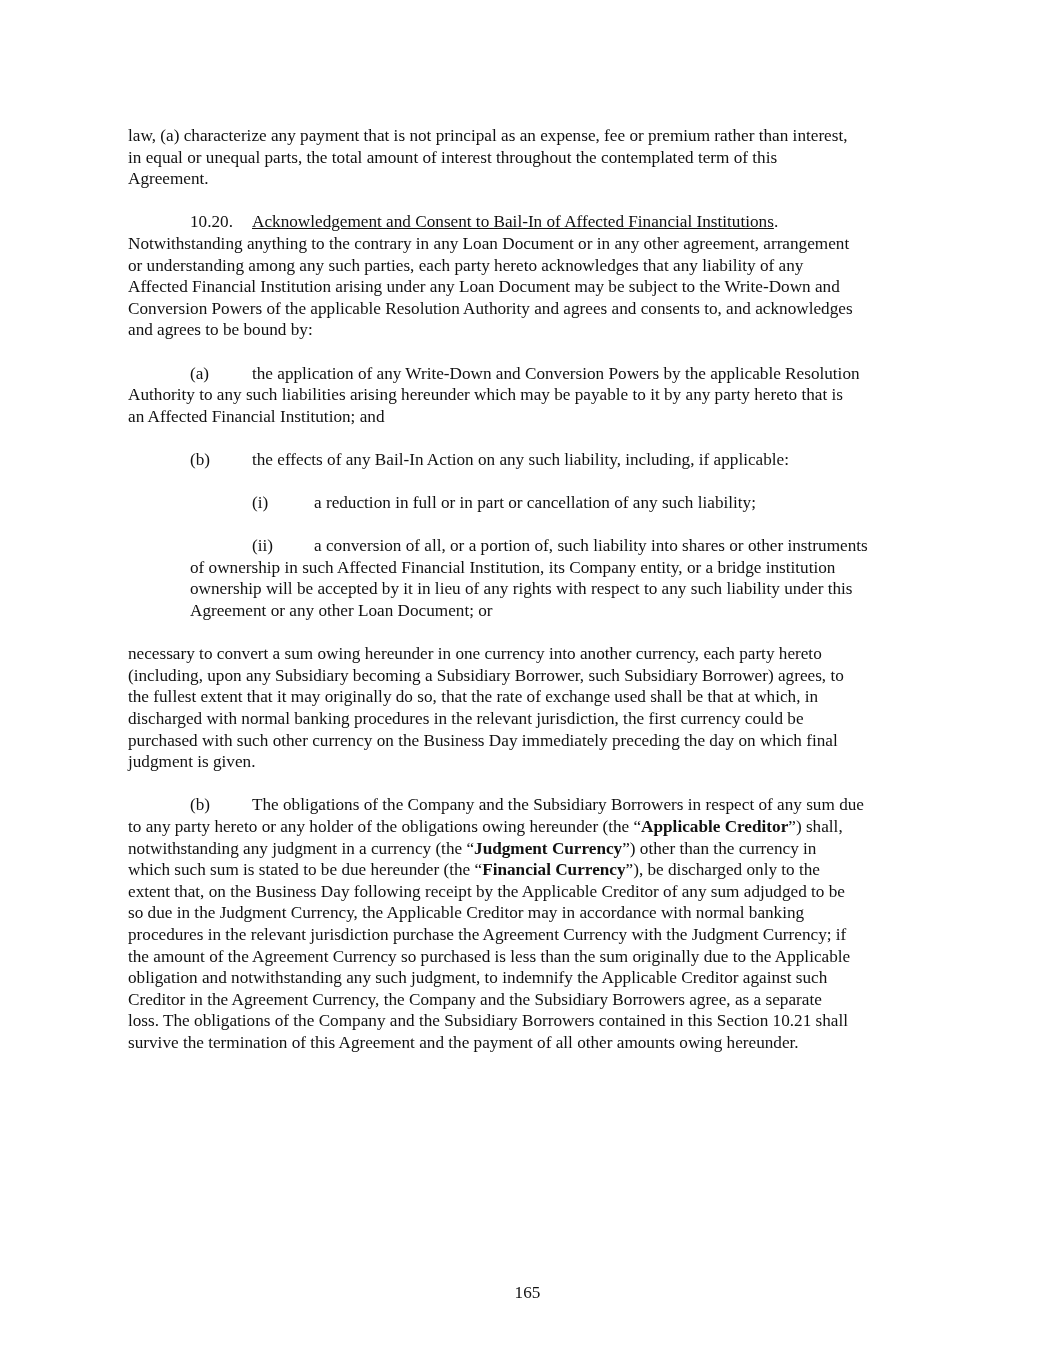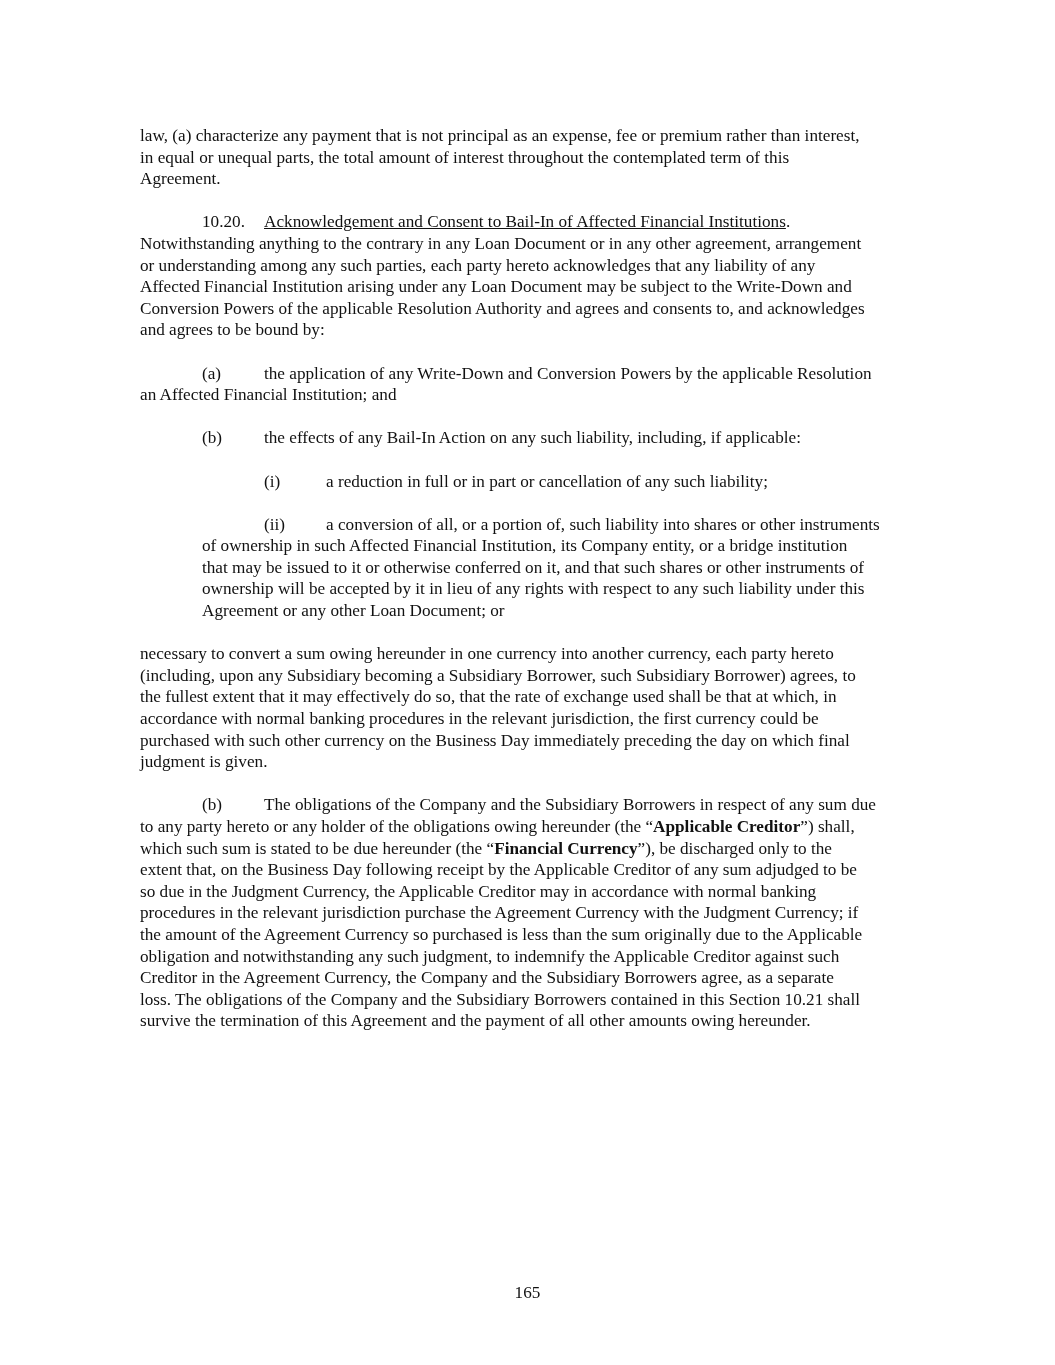--- a/index.html
+++ b/index.html
@@ -1,18 +1,18 @@
 <!DOCTYPE html>
 <html><head>
   <meta charset="utf-8">
   <style>
     html, body { margin: 0; padding: 0; background: #ffffff; }
     body { width: 1055px; height: 1365px; position: relative; overflow: hidden; }
     .page {
-      position: absolute; left: 140px; top: 125px; width: 820px;
+      position: absolute; left: 128px; top: 125px; width: 820px;
       font-family: "Liberation Serif", serif; font-size: 17.2px; color: #111111;
       line-height: 21.6px;
     }
     .para { margin: 0 0 21.6px 0; }
     .line { display: block; white-space: nowrap; }
     .ind1 { padding-left: 62px; }
     .ind2 { padding-left: 124px; }
     .blk { padding-left: 62px; }
     .num { display: inline-block; width: 62px; }
     .sec-num { display: inline-block; width: 62px; }
@@ -38,52 +38,53 @@
     <span class="line ind1"><span class="sec-num">10.20.</span><span class="u">Acknowledgement and Consent to Bail-In of Affected Financial Institutions</span><span>.</span></span>
     <span class="line">Notwithstanding anything to the contrary in any Loan Document or in any other agreement, arrangement</span>
     <span class="line">or understanding among any such parties, each party hereto acknowledges that any liability of any</span>
     <span class="line">Affected Financial Institution arising under any Loan Document may be subject to the Write-Down and</span>
     <span class="line">Conversion Powers of the applicable Resolution Authority and agrees and consents to, and acknowledges</span>
     <span class="line">and agrees to be bound by:</span>
   </p>
 
   <p class="para">
     <span class="line ind1"><span class="num">(a)</span><span>the application of any Write-Down and Conversion Powers by the applicable Resolution</span></span>
+    <span class="line">Authority to any such liabilities arising hereunder which may be payable to it by any party hereto that is</span>
     <span class="line">an Affected Financial Institution; and</span>
   </p>
 
   <p class="para">
     <span class="line ind1"><span class="num">(b)</span><span>the effects of any Bail-In Action on any such liability, including, if applicable:</span></span>
   </p>
 
   <p class="para">
     <span class="line ind2"><span class="num">(i)</span><span>a reduction in full or in part or cancellation of any such liability;</span></span>
   </p>
 
   <p class="para blk">
     <span class="line ind1"><span class="num">(ii)</span><span>a conversion of all, or a portion of, such liability into shares or other instruments</span></span>
     <span class="line">of ownership in such Affected Financial Institution, its Company entity, or a bridge institution</span>
-    <span class="line">that may be issued to it or otherwise conferred on it, and that such shares or other instruments of</span>
     <span class="line">ownership will be accepted by it in lieu of any rights with respect to any such liability under this</span>
     <span class="line">Agreement or any other Loan Document; or</span>
   </p>
 
 
   <p class="para">
     <span class="line">necessary to convert a sum owing hereunder in one currency into another currency, each party hereto</span>
     <span class="line">(including, upon any Subsidiary becoming a Subsidiary Borrower, such Subsidiary Borrower) agrees, to</span>
-    <span class="line">the fullest extent that it may effectively do so, that the rate of exchange used shall be that at which, in</span>
-    <span class="line">accordance with normal banking procedures in the relevant jurisdiction, the first currency could be</span>
+    <span class="line">the fullest extent that it may originally do so, that the rate of exchange used shall be that at which, in</span>
+    <span class="line">discharged with normal banking procedures in the relevant jurisdiction, the first currency could be</span>
     <span class="line">purchased with such other currency on the Business Day immediately preceding the day on which final</span>
     <span class="line">judgment is given.</span>
   </p>
 
   <p class="para">
     <span class="line ind1"><span class="num">(b)</span><span>The obligations of the Company and the Subsidiary Borrowers in respect of any sum due</span></span>
     <span class="line"><span>to any party hereto or any holder of the obligations owing hereunder (the “</span><b>Applicable Creditor</b><span>”) shall,</span></span>
+    <span class="line"><span>notwithstanding any judgment in a currency (the “</span><b>Judgment Currency</b><span>”) other than the currency in</span></span>
     <span class="line"><span>which such sum is stated to be due hereunder (the “</span><b>Financial Currency</b><span>”), be discharged only to the</span></span>
     <span class="line">extent that, on the Business Day following receipt by the Applicable Creditor of any sum adjudged to be</span>
     <span class="line">so due in the Judgment Currency, the Applicable Creditor may in accordance with normal banking</span>
     <span class="line">procedures in the relevant jurisdiction purchase the Agreement Currency with the Judgment Currency; if</span>
     <span class="line">the amount of the Agreement Currency so purchased is less than the sum originally due to the Applicable</span>
     <span class="line">obligation and notwithstanding any such judgment, to indemnify the Applicable Creditor against such</span>
     <span class="line">Creditor in the Agreement Currency, the Company and the Subsidiary Borrowers agree, as a separate</span>
     <span class="line">loss. The obligations of the Company and the Subsidiary Borrowers contained in this Section 10.21 shall</span>
     <span class="line">survive the termination of this Agreement and the payment of all other amounts owing hereunder.</span>
   </p>

